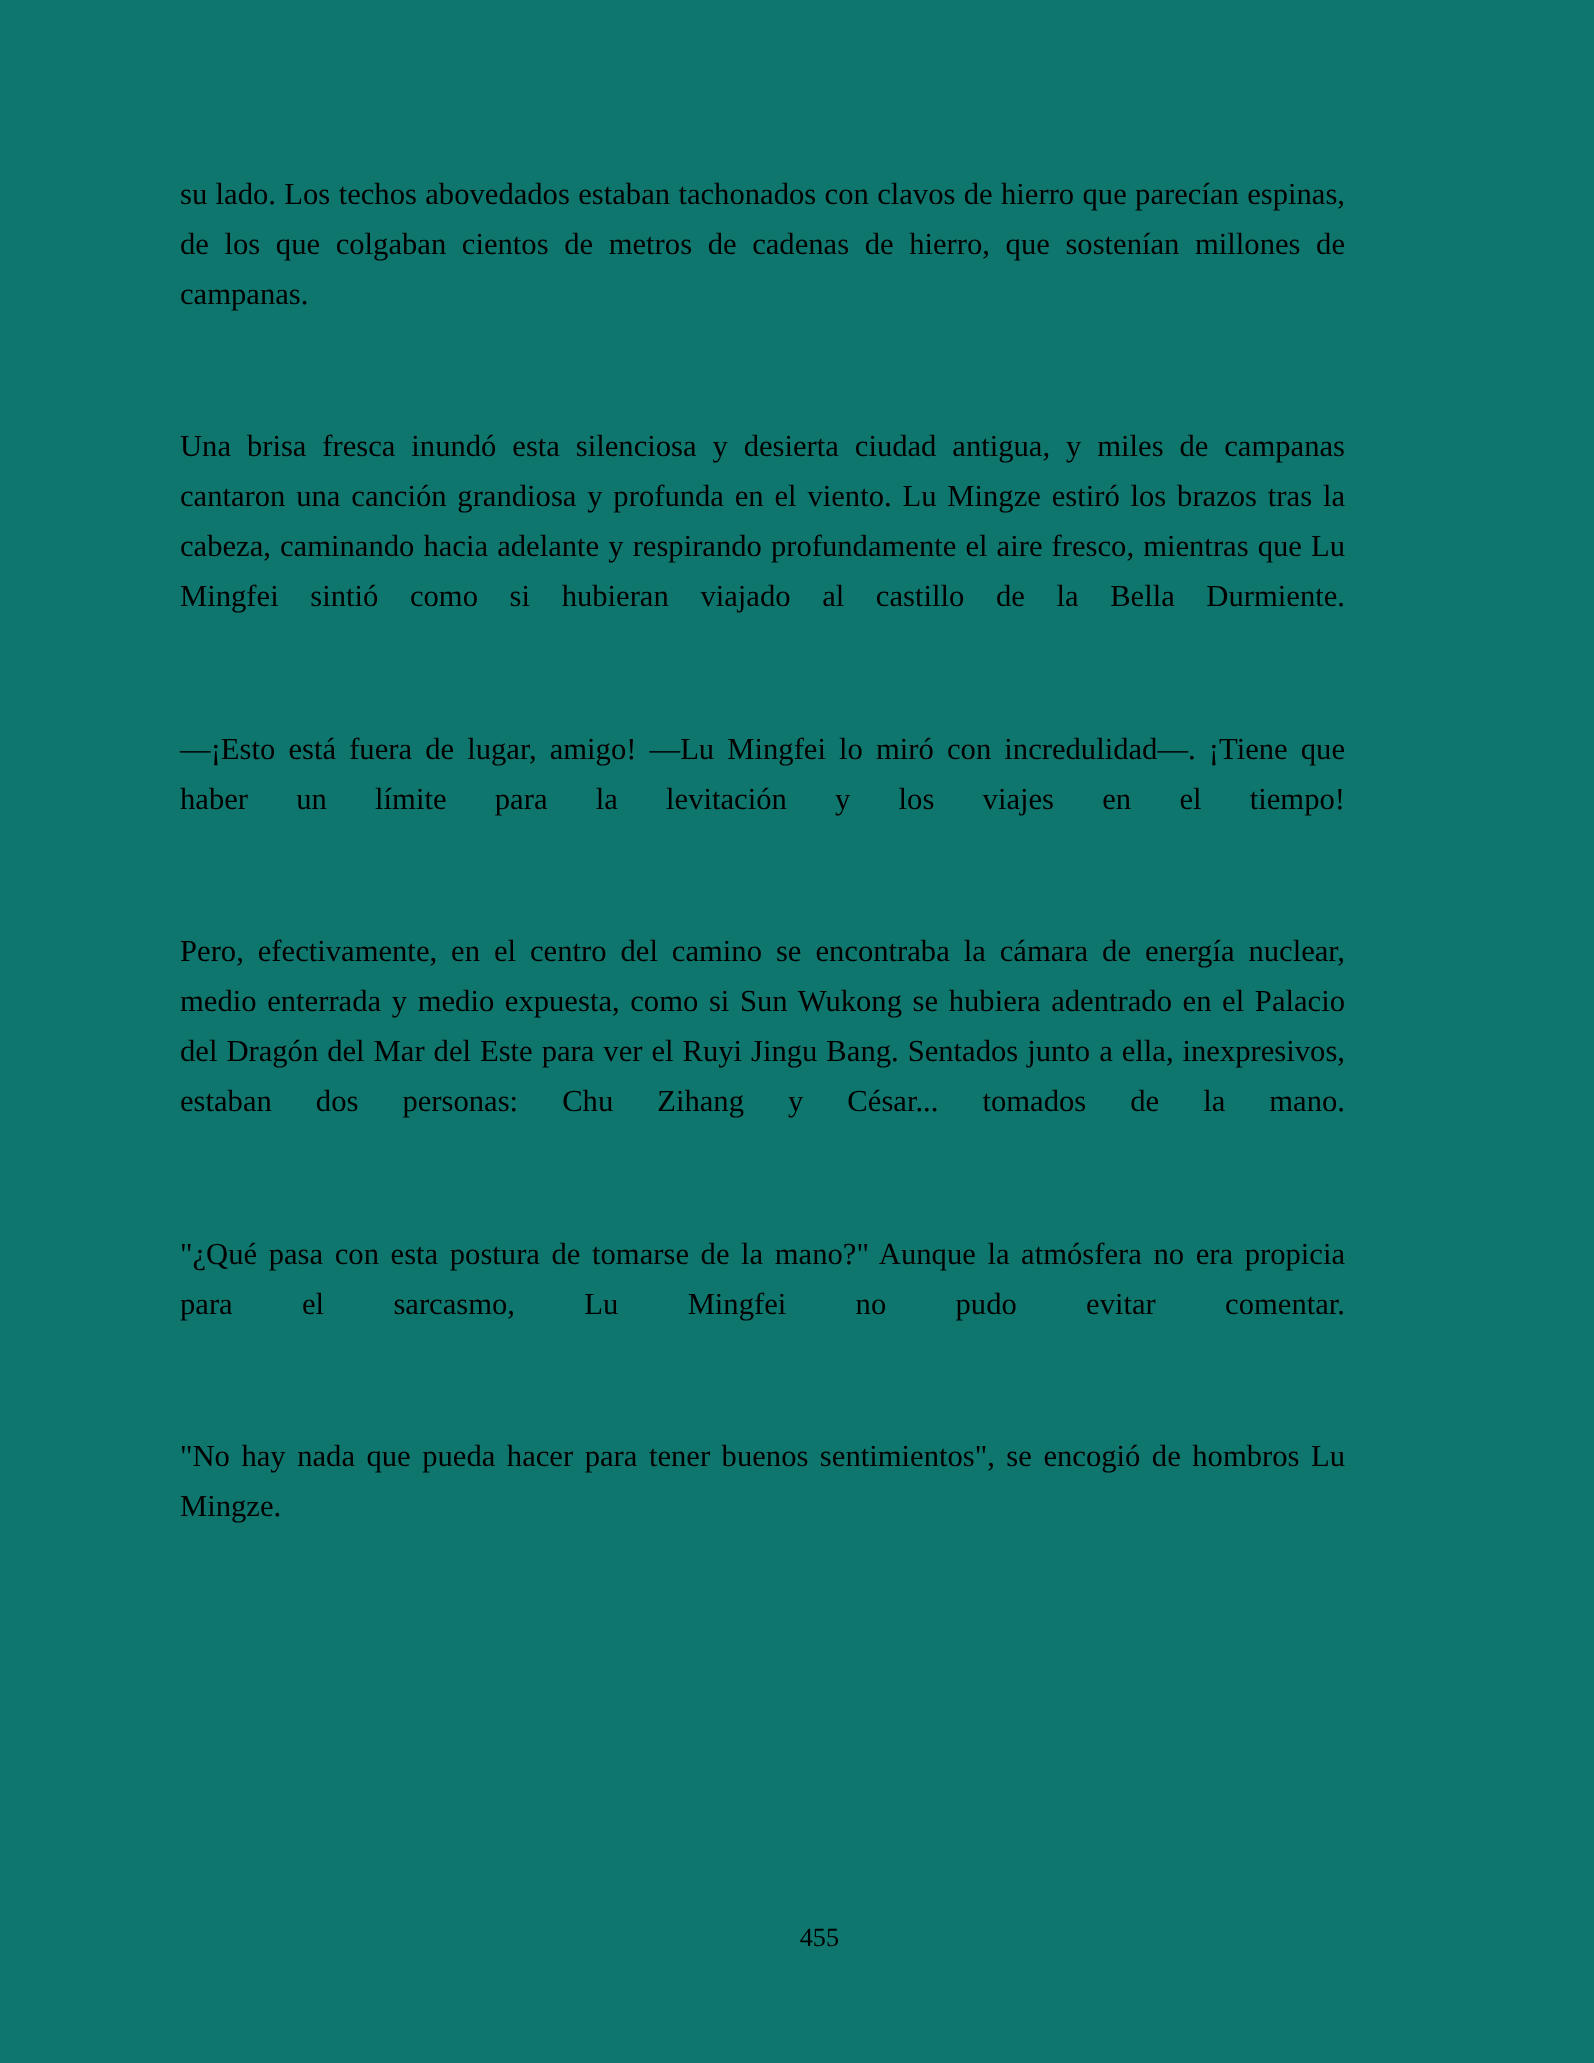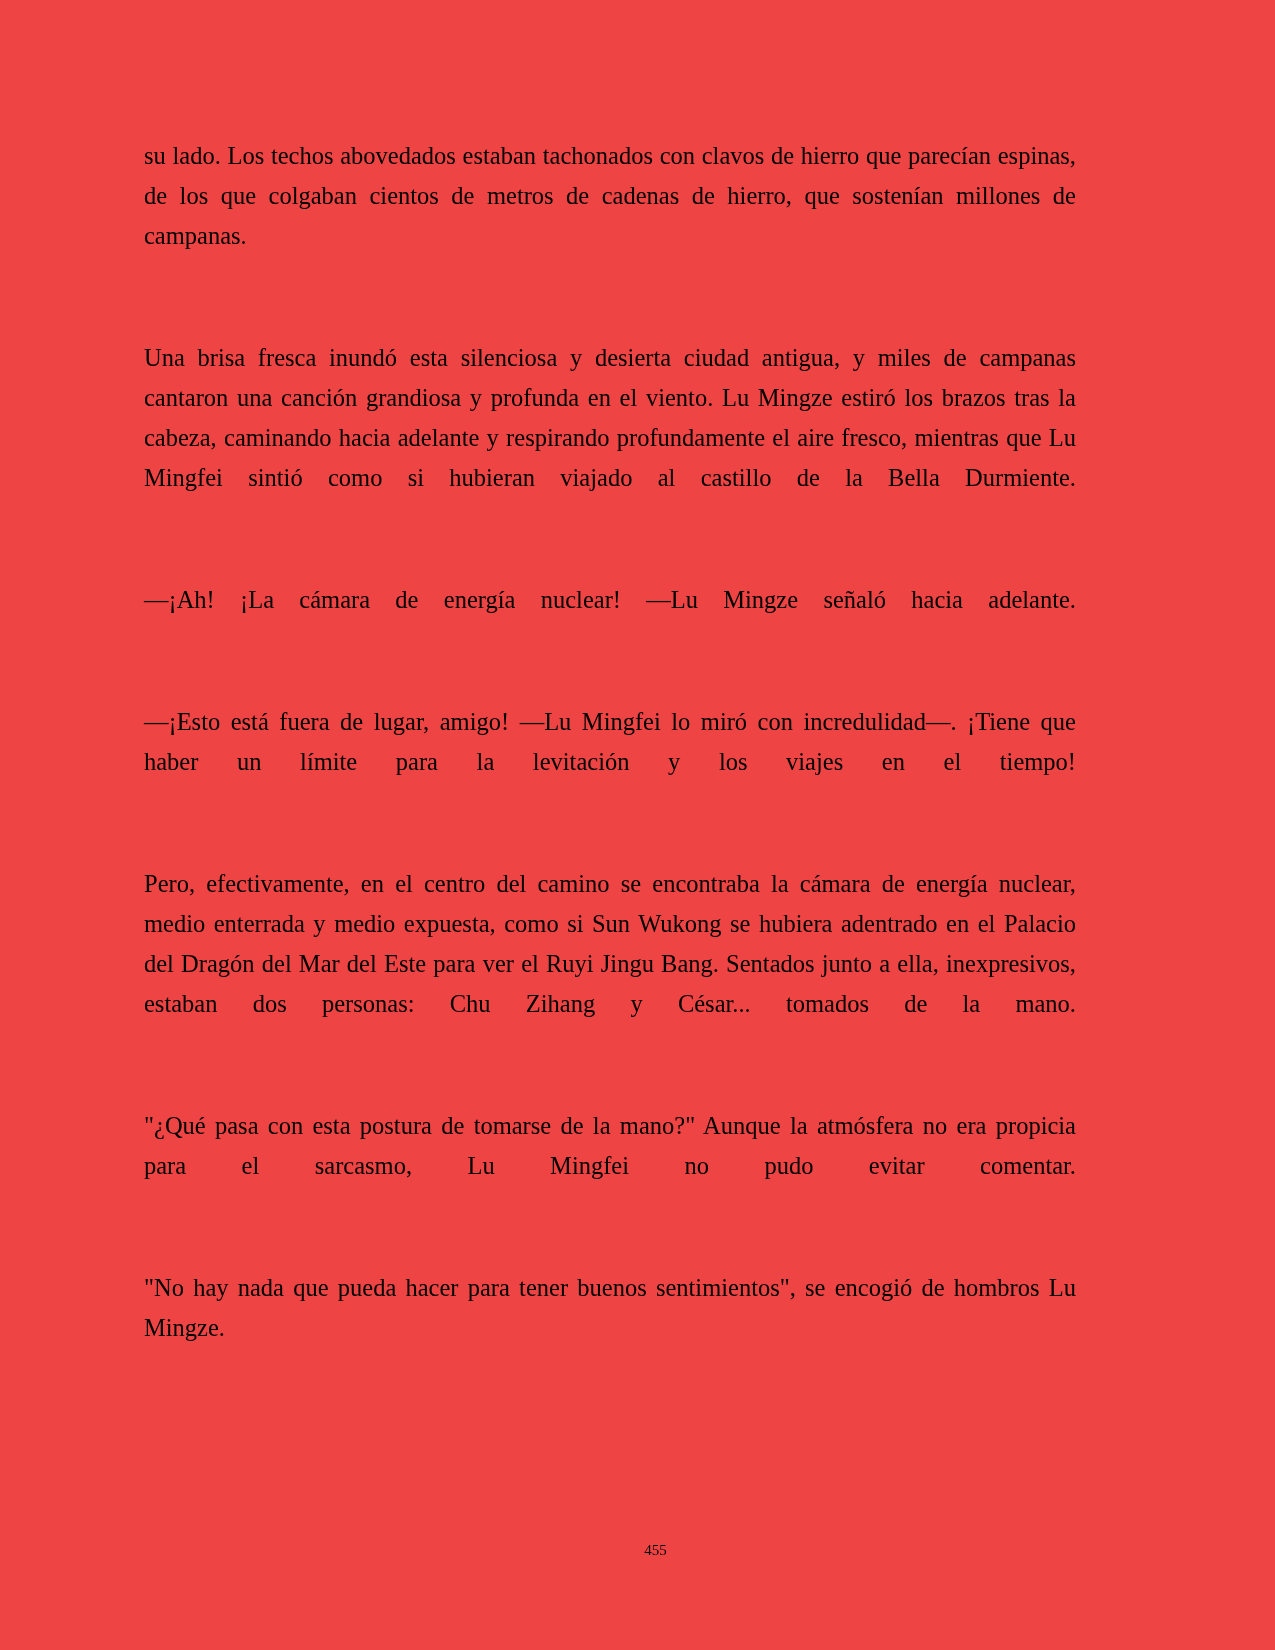--- a/index.html
+++ b/index.html
@@ -14,21 +14,21 @@
     font-family: "Liberation Serif", "DejaVu Serif", serif;
     color: #000000;
     -webkit-font-smoothing: antialiased;
   }
 
   .page {
     position: relative;
     width: 1275px;
     height: 1650px;
     box-sizing: border-box;
-    background: #ef4444;
+    background: #0f766e;
     overflow: hidden;
   }
 
   .text-column {
     position: absolute;
     left: 144px;
     top: 136px;
     width: 932px;
   }
 
@@ -54,35 +54,34 @@
     display: inline-block;
     width: 100%;
   }
 
   .page-number {
     position: absolute;
     left: 0;
     right: 0;
     top: 1536px;
     text-align: center;
-    font-size: 15px;
+    font-size: 21px;
     line-height: 28px;
     font-family: "Liberation Serif", "DejaVu Serif", serif;
     padding-left: 36px;
   }
 </style>
 </head>
 <body>
 
 <div class="page">
 
   <div class="text-column">
     <p class="para">su lado. Los techos abovedados estaban tachonados con clavos de hierro que parecían espinas, de los que colgaban cientos de metros de cadenas de hierro, que sostenían millones de campanas.</p>
     <p class="para">Una brisa fresca inundó esta silenciosa y desierta ciudad antigua, y miles de campanas cantaron una canción grandiosa y profunda en el viento. Lu Mingze estiró los brazos tras la cabeza, caminando hacia adelante y respirando profundamente el aire fresco, mientras que Lu Mingfei sintió como si hubieran viajado al castillo de la Bella Durmiente.</p>
-    <p class="para">—¡Ah! ¡La cámara de energía nuclear! —Lu Mingze señaló hacia adelante.</p>
     <p class="para">—¡Esto está fuera de lugar, amigo! —Lu Mingfei lo miró con incredulidad—. ¡Tiene que haber un límite para la levitación y los viajes en el tiempo!</p>
     <p class="para">Pero, efectivamente, en el centro del camino se encontraba la cámara de energía nuclear, medio enterrada y medio expuesta, como si Sun Wukong se hubiera adentrado en el Palacio del Dragón del Mar del Este para ver el Ruyi Jingu Bang. Sentados junto a ella, inexpresivos, estaban dos personas: Chu Zihang y César... tomados de la mano.</p>
     <p class="para">"¿Qué pasa con esta postura de tomarse de la mano?" Aunque la atmósfera no era propicia para el sarcasmo, Lu Mingfei no pudo evitar comentar.</p>
     <p class="para">"No hay nada que pueda hacer para tener buenos sentimientos", se encogió de hombros Lu Mingze.</p>
 
   </div>
 
   <div class="page-number">455</div>
 
 </div>

